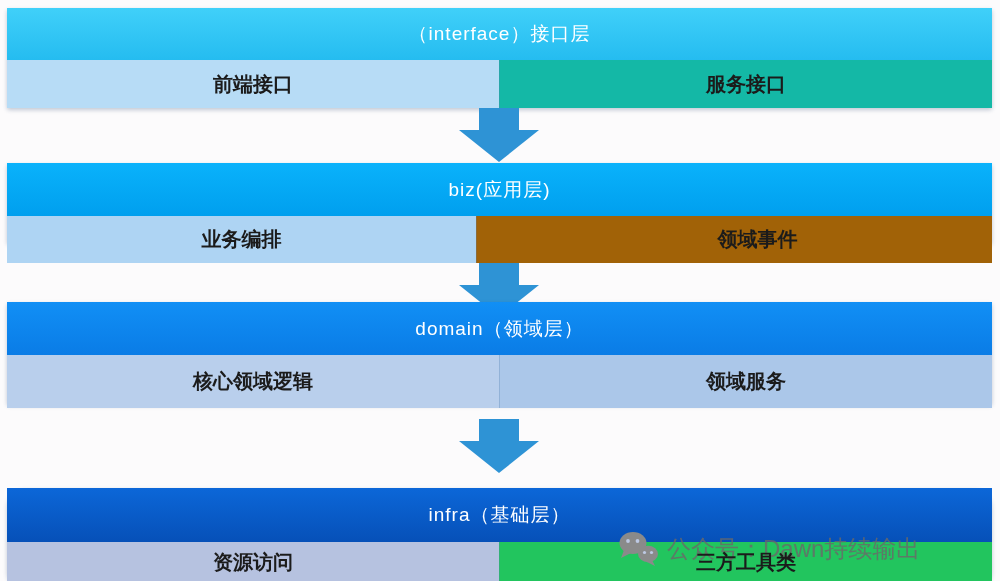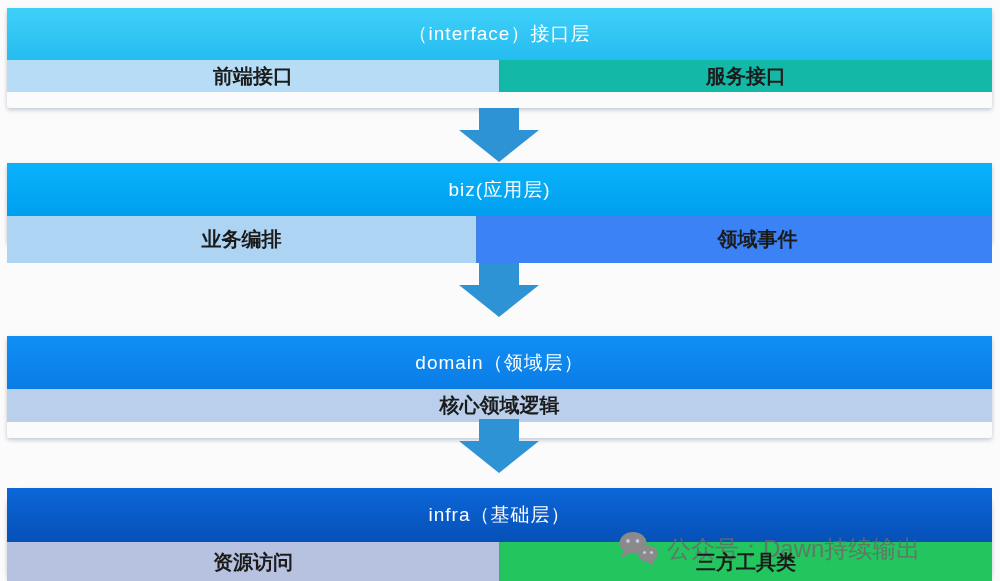--- a/index.html
+++ b/index.html
@@ -23,35 +23,35 @@
   .cell{
     flex:1;display:flex;align-items:center;justify-content:center;
     font-size:20px;font-weight:bold;color:#1b1b1b;
   }
   .cell + .cell{border-left:1px solid rgba(90,130,175,0.30);}
   .cell span{position:relative;z-index:3;}
 
   
   #layer-interface{top:8px;height:100px;}
   #layer-interface .header{height:52px;background:linear-gradient(180deg,#40d0f9,#25bcf0);}
-  #layer-interface .cells{height:32px;}
+  #layer-interface .cells{height:48px;}
   #layer-interface .cell:nth-child(1){background:#b7dcf6;}
   #layer-interface .cell:nth-child(2){background:#14b8a6;}
 
   
   #layer-biz{top:163px;height:80px;}
   #layer-biz .header{height:53px;background:linear-gradient(180deg,#0ab2fb,#009fee);}
   #layer-biz .cells{height:47px;}
   #layer-biz .cell:nth-child(1){background:#aed4f3;}
-  #layer-biz .cell:nth-child(2){background:#3b82f6;padding-left:46px;}
+  #layer-biz .cell:nth-child(2){background:#a16207;padding-left:46px;}
 
   
-  #layer-domain{top:336px;height:102px;}
+  #layer-domain{top:302px;height:102px;}
   #layer-domain .header{height:53px;background:linear-gradient(180deg,#118ff5,#0a7ce6);}
-  #layer-domain .cells{height:33px;}
+  #layer-domain .cells{height:53px;}
   #layer-domain .cell:nth-child(1){background:#b9cfec;}
   #layer-domain .cell:nth-child(2){background:#abc7e9;}
   #layer-domain .cell:nth-child(3){background:#b9cfec;}
 
   
   #layer-infra{top:488px;height:100px;border-radius:18px;}
   #layer-infra .header{height:54px;background:linear-gradient(180deg,#0c67d8,#0650b8);}
   #layer-infra .cells{height:40px;}
   #layer-infra .cell:nth-child(1){background:#b6c2e0;}
   #layer-infra .cell:nth-child(2){background:#22c55e;}
@@ -117,20 +117,23 @@
     <div class="stem"></div>
     <div class="head"></div>
   </div>
 
   <div class="layer" id="layer-domain">
     <div class="header">domain（领域层）</div>
     <div class="cells">
       <div class="cell">
           <span>核心领域逻辑</span>
         </div>
+      <div class="cell">
+          <span>领域服务</span>
+        </div>
     </div>
   </div>
 
   <div class="arrow" id="arrow-3">
     <div class="stem"></div>
     <div class="head"></div>
   </div>
 
   <div class="layer" id="layer-infra">
     <div class="header">infra（基础层）</div>

